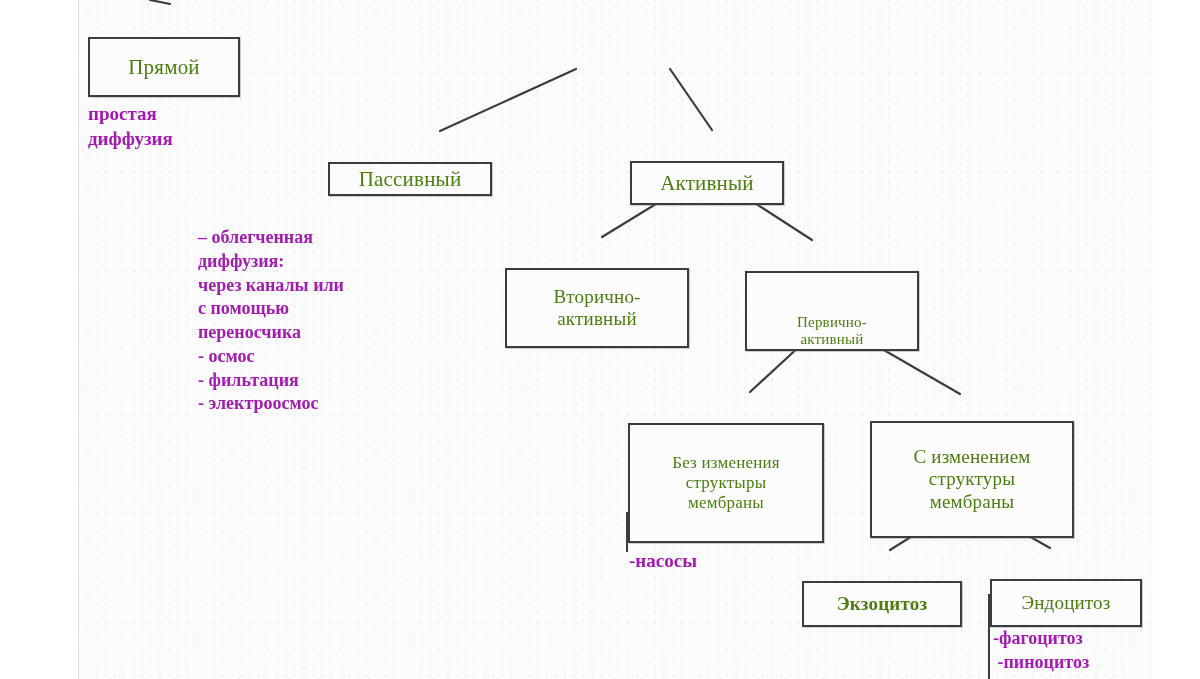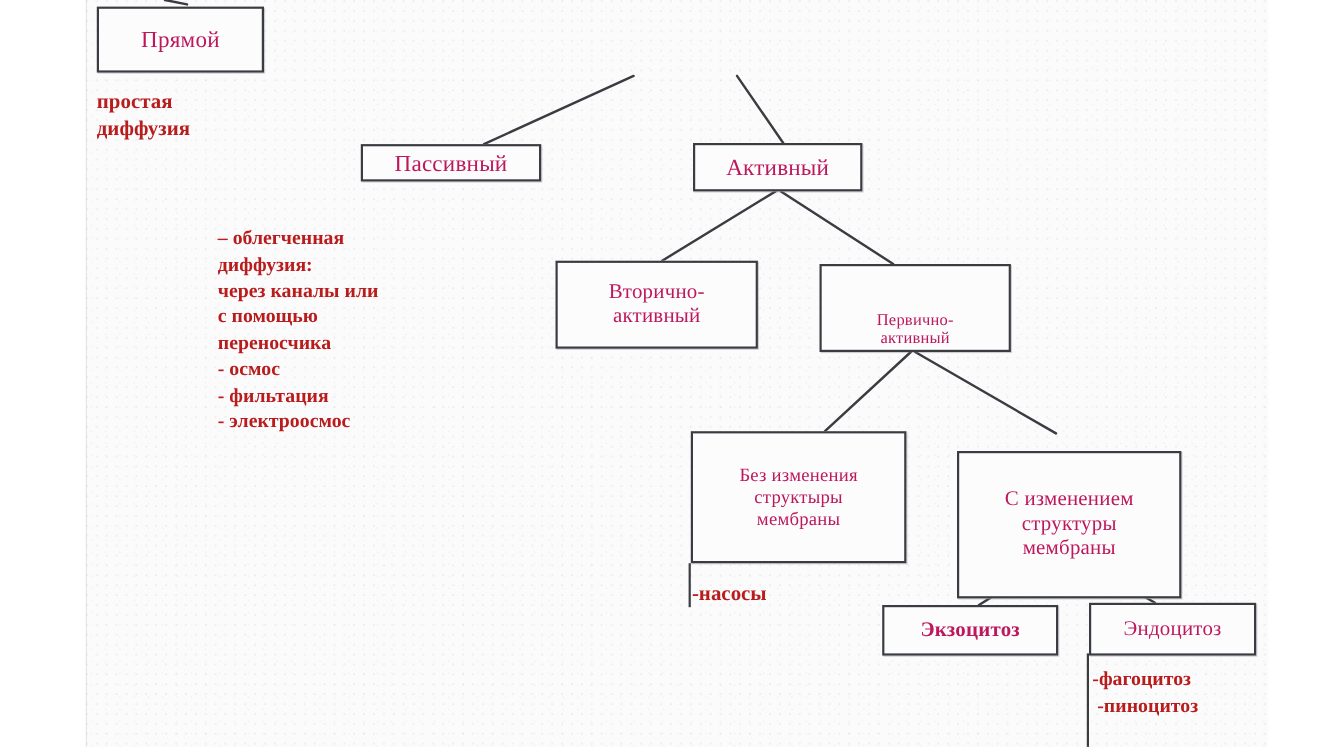--- a/index.html
+++ b/index.html
@@ -47,45 +47,47 @@
 
   .node {
     position: absolute;
     box-sizing: border-box;
     border: 2px solid #3a3c41;
     background: #fcfcfd;
     display: flex;
     align-items: center;
     justify-content: center;
     text-align: center;
-    color: #be185d;
+    color: #4d7c0f;
     line-height: 1.18;
     letter-spacing: 0.2px;
     box-shadow: 1px 1px 0 rgba(120,122,130,0.35);
+    margin-top: 31px;
   }
   .node span { display: block; padding: 0 6px; }
 
   .n-top      { left: 491px; top: 3px;   width: 282px; height: 66px;  font-size: 22px; }
   .n-direct   { left: 88px;  top: 6px;   width: 152px; height: 60px;  font-size: 21px; }
   .n-passive  { left: 328px; top: 131px; width: 164px; height: 34px;  font-size: 21px; }
   .n-active   { left: 630px; top: 130px; width: 154px; height: 44px;  font-size: 21px; }
   .n-second   { left: 505px; top: 237px; width: 184px; height: 80px;  font-size: 19px; }
   .n-primary  { left: 745px; top: 240px; width: 174px; height: 80px;  font-size: 15px; align-items: flex-end; }
   .n-nochange { left: 628px; top: 392px; width: 196px; height: 120px; font-size: 17px; }
-  .n-change   { left: 870px; top: 410px; width: 204px; height: 134px; font-size: 19px; }
+  .n-change   { left: 870px; top: 390px; width: 204px; height: 117px; font-size: 19px; }
   .n-exo      { left: 802px; top: 550px; width: 160px; height: 46px;  font-size: 19px; font-weight: bold; }
   .n-endo     { left: 990px; top: 548px; width: 152px; height: 48px;  font-size: 19px; }
 
   .sidetext {
     position: absolute;
     font-family: "Liberation Serif", "DejaVu Serif", serif;
     font-weight: bold;
-    color: #b91c1c;
+    color: #a21caf;
     white-space: pre;
     line-height: 1.32;
+    margin-top: 21px;
   }
   .t-simple   { left: 88px;  top: 80px;  font-size: 19px; }
   .t-facil    { left: 198px; top: 205px; font-size: 18px; }
   .t-pumps    { left: 629px; top: 527px; font-size: 19px; }
   .t-endolist { left: 993px; top: 606px; font-size: 18px; }
 
   .vline {
     position: absolute;
     background: #3a3c41;
     width: 2px;

